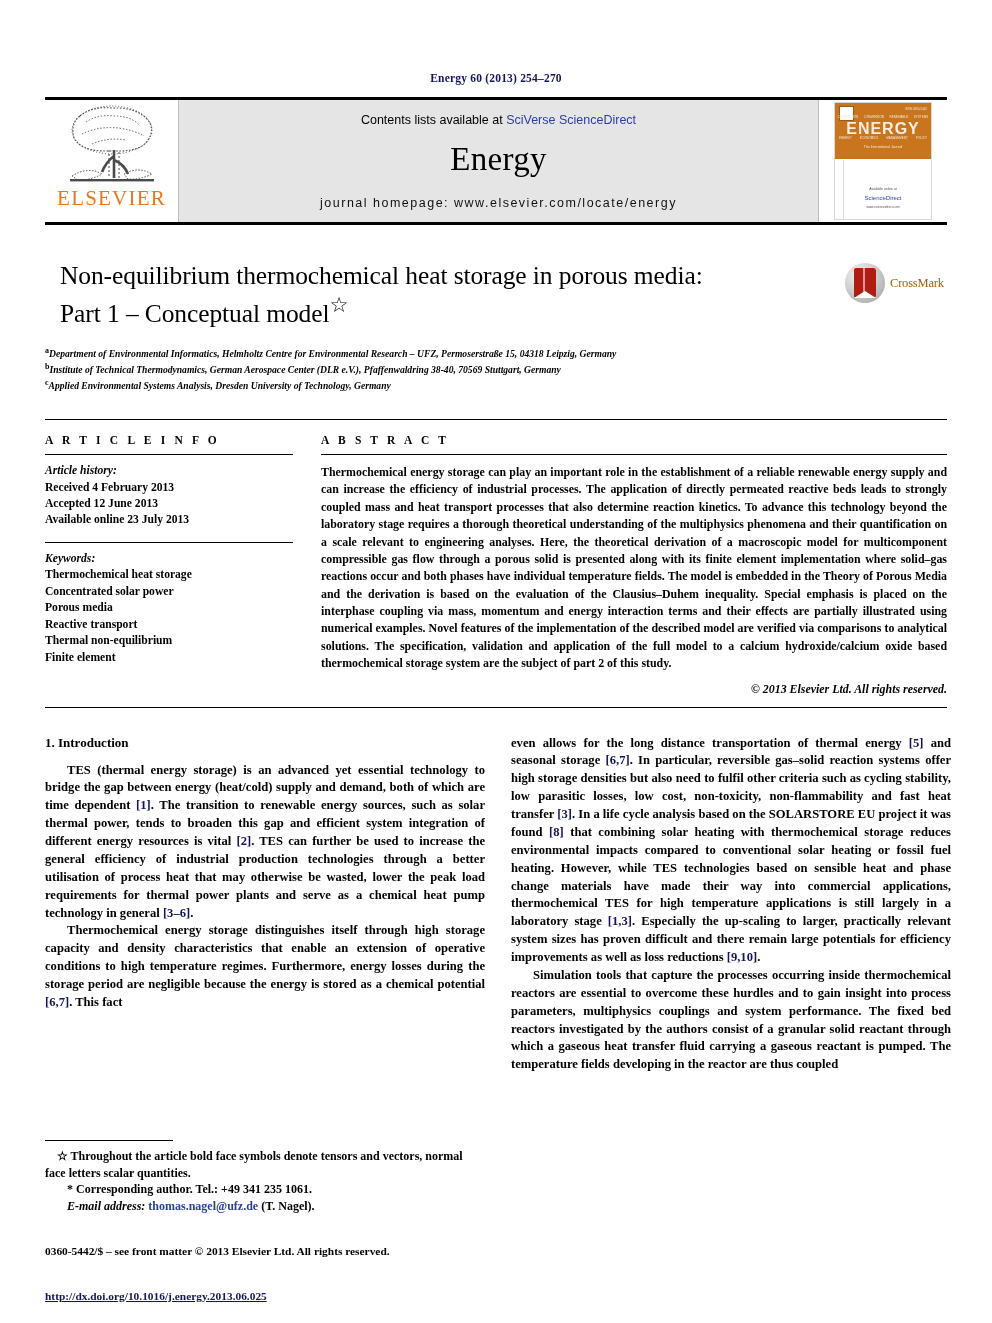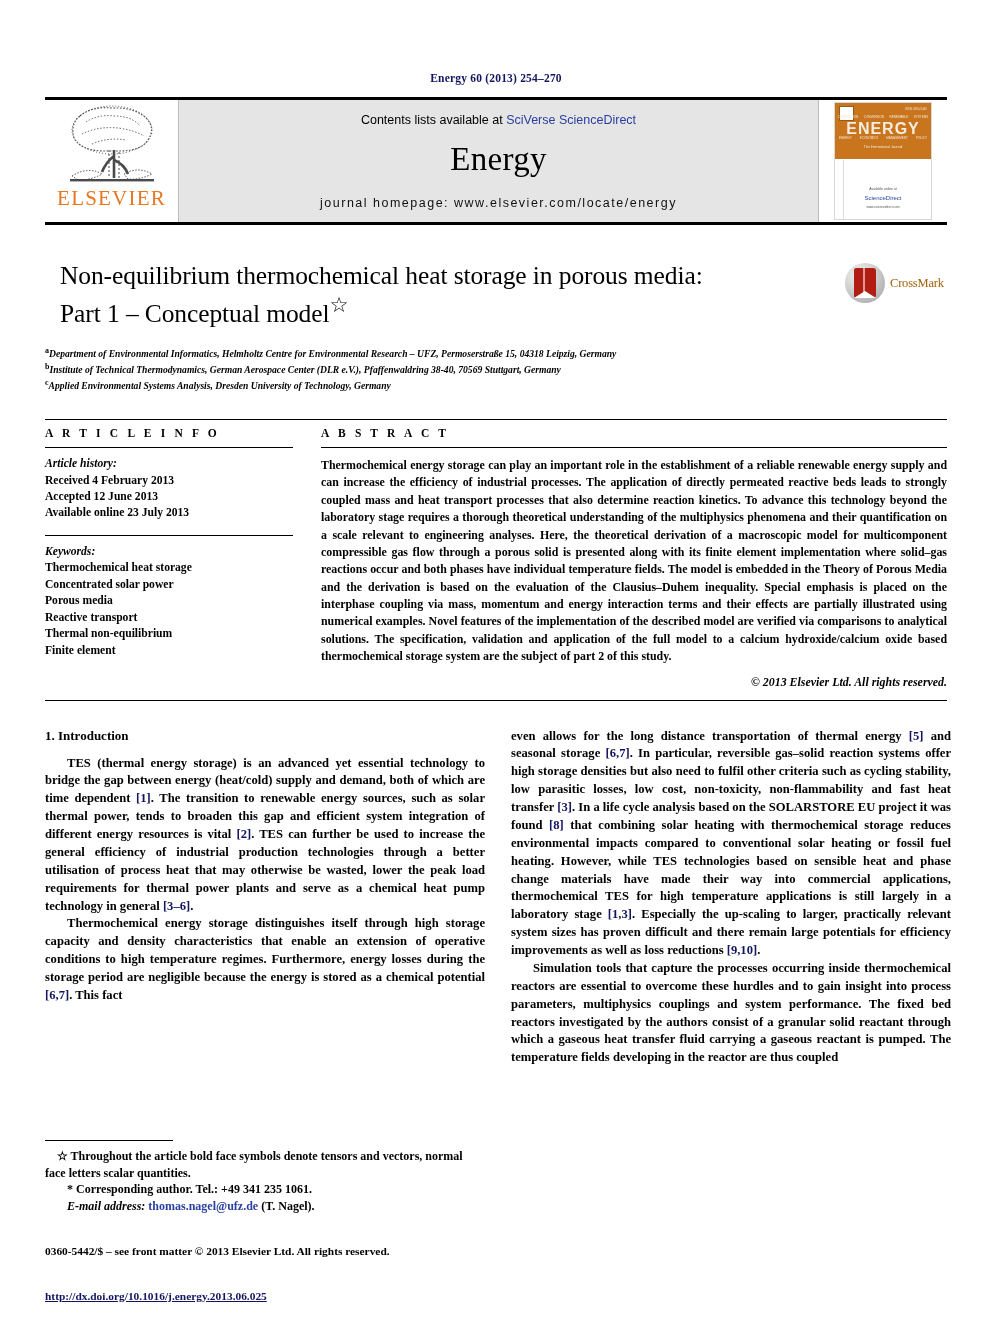--- a/index.html
+++ b/index.html
@@ -240,21 +240,21 @@
     font-style: italic;
     line-height: 1.45;
     font-weight: bold;
   }
   .affils sup { font-style: normal; }
 
   
   .info-abs {
     margin: 26px 45px 0 45px;
     border-top: 1.5px solid #000;
-    padding-top: 7px;
+    padding-top: 14px;
     display: flex;
     gap: 28px;
   }
   .col-info { width: 248px; flex: 0 0 248px; }
   .col-abs  { flex: 1 1 auto; }
   .sec-head {
     font-family: "Liberation Serif", serif;
     font-weight: bold;
     font-size: 11.5px;
     letter-spacing: 3.2px;

